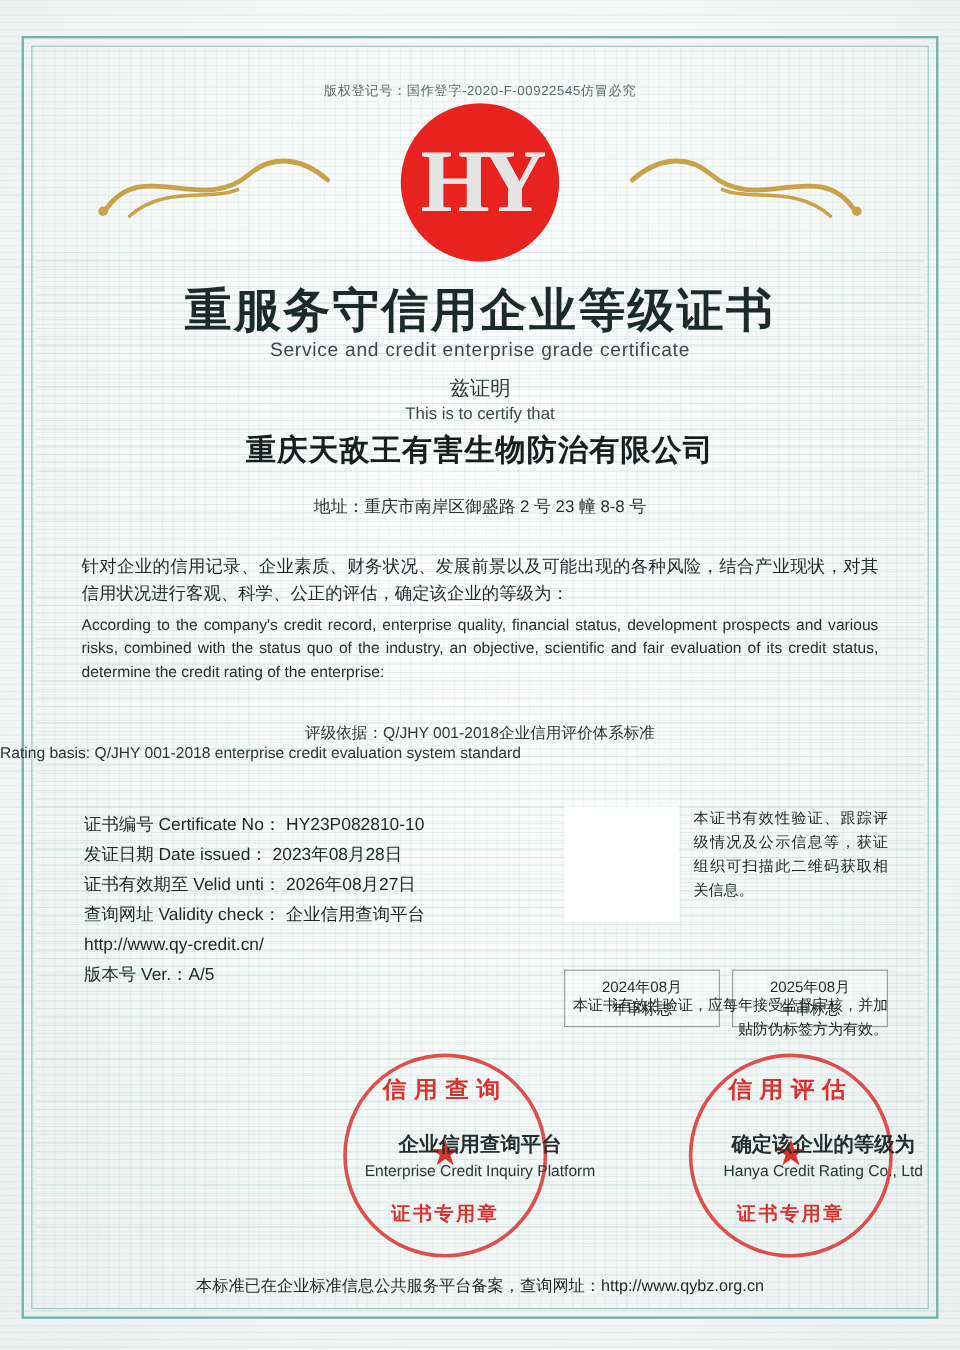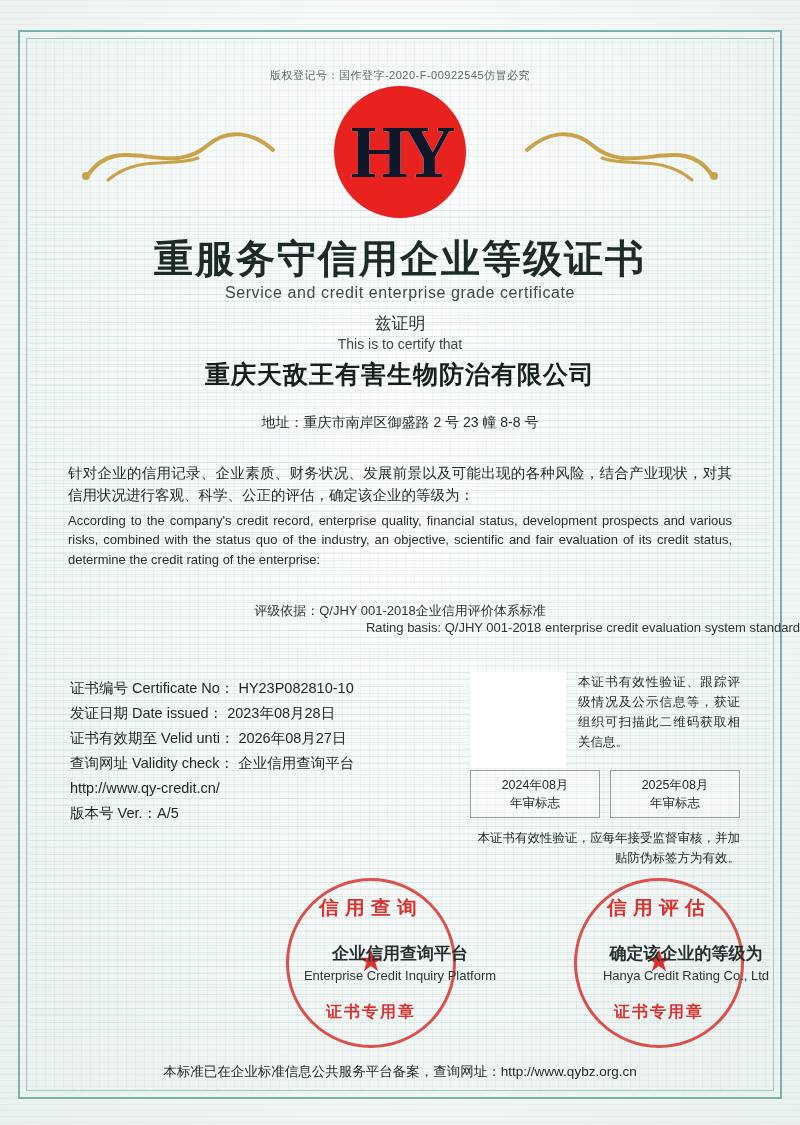--- a/index.html
+++ b/index.html
@@ -49,21 +49,21 @@
   .flourish.left{left:78px;}
   .flourish.right{right:78px;}
   
   .emblem{
     position:absolute;top:86px;left:50%;transform:translateX(-50%);
     width:132px;height:132px;border-radius:50%;
     background:#e8231f;
     display:flex;align-items:center;justify-content:center;
   }
   .emblem span{
-    color:#0f172a;font-size:74px;font-weight:bold;
+    color:#e5e5e5;font-size:74px;font-weight:bold;
     font-family:"Liberation Serif", serif;
     line-height:1;letter-spacing:-6px;
     text-shadow:0 0 0 #fff;
   }
   .title-cn{
     position:absolute;top:232px;left:0;right:0;text-align:center;
     font-size:39px;font-weight:bold;color:#1d2a2a;
     letter-spacing:2px;
     font-family:"Liberation Sans", sans-serif;
   }
@@ -100,42 +100,42 @@
   }
   .level{
     position:absolute;top:558px;left:0;right:0;text-align:center;
     font-size:33px;font-weight:bold;color:#e8231f;letter-spacing:1px;
   }
   .basis-cn{
     position:absolute;top:602px;left:0;right:0;text-align:center;
     font-size:13px;color:#2b3736;
   }
   .basis-en{
-    position:absolute;top:620px;left:0;right:0;text-align:right;
+    position:absolute;top:620px;left:0;right:0;text-align:left;
     font-size:13px;color:#2b3736;
   }
   
   .info{
     position:absolute;top:676px;left:70px;width:390px;
     font-size:14.5px;color:#1c2726;line-height:1.72;
   }
   .info .val{font-weight:normal;}
   
   .qr{
     position:absolute;top:672px;left:470px;width:96px;height:96px;
     background:#fff;
     padding:0;
   }
   .qr canvas,.qr .qrgrid{display:block;width:96px;height:96px;}
   .qr-note{
     position:absolute;top:672px;left:578px;width:162px;
     font-size:12.5px;color:#1c2726;line-height:1.6;text-align:justify;
   }
   .seal-boxes{
-    position:absolute;top:770px;left:470px;width:270px;
+    position:absolute;top:808px;left:470px;width:270px;
     display:flex;gap:10px;
   }
   .seal-box{
     flex:1;border:1px solid #9a9f9e;height:46px;
     display:flex;flex-direction:column;align-items:center;justify-content:center;
     font-size:12.5px;color:#1c2726;line-height:1.45;background:rgba(255,255,255,0.35);
   }
   .annual-note{
     position:absolute;top:828px;left:470px;width:270px;
     font-size:12.5px;color:#1c2726;line-height:1.6;text-align:right;

